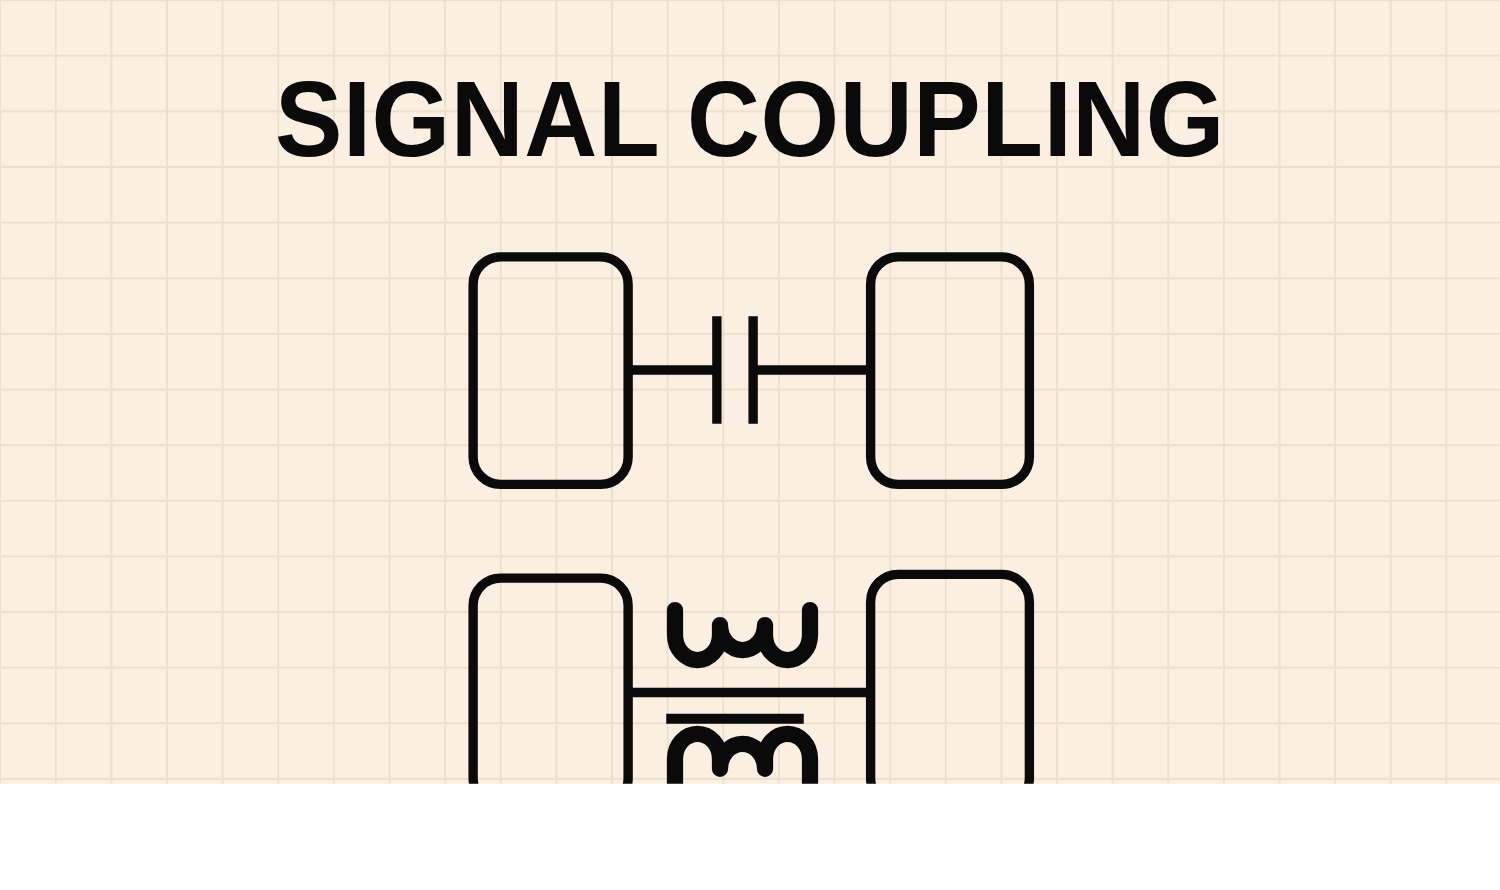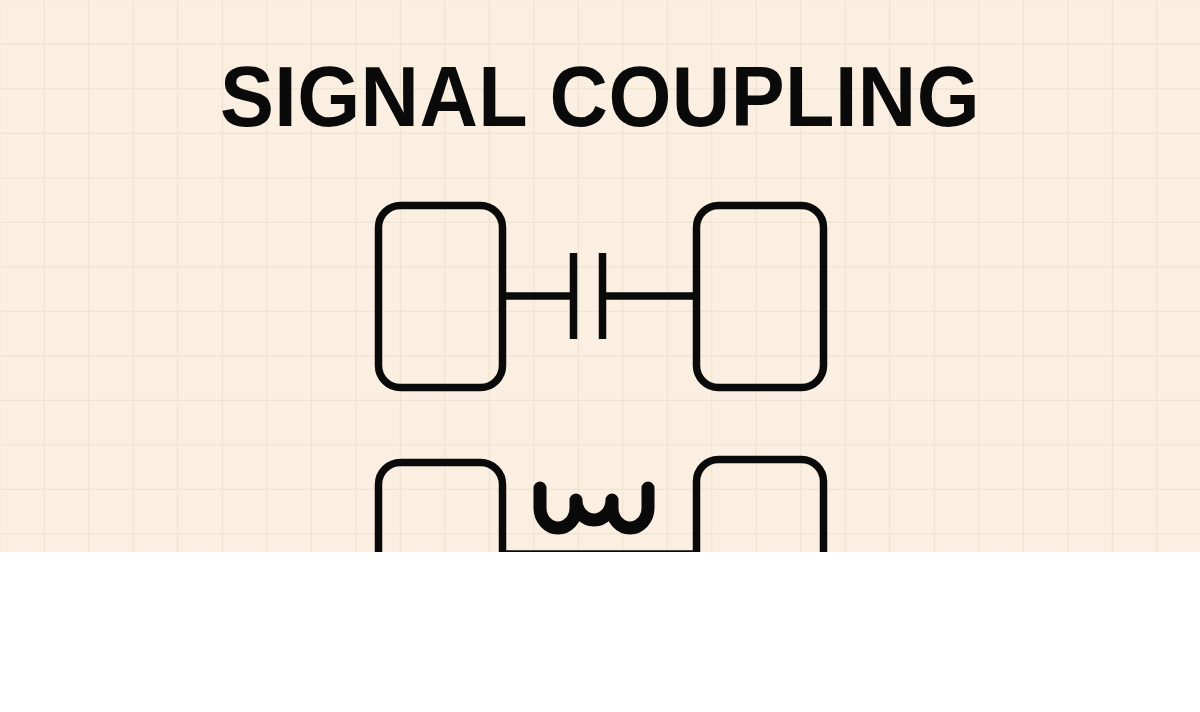--- a/index.html
+++ b/index.html
@@ -9,21 +9,21 @@
   }
   body {
     width: 1200px;
     height: 712px;
     overflow: hidden;
     font-family: "Liberation Sans", sans-serif;
   }
   #canvas {
     position: relative;
     width: 1200px;
-    height: 552px;
+    height: 627px;
     background-color: #fbefe1;
     background-image:
       linear-gradient(to right, #ece0cd 1.4px, transparent 1.4px),
       linear-gradient(to bottom, #ece0cd 1.4px, transparent 1.4px);
     background-size: 44.5px 44.5px;
     background-position: -0.7px -0.7px;
     overflow: hidden;
   }
   #grid-overlay {
     position: absolute;

